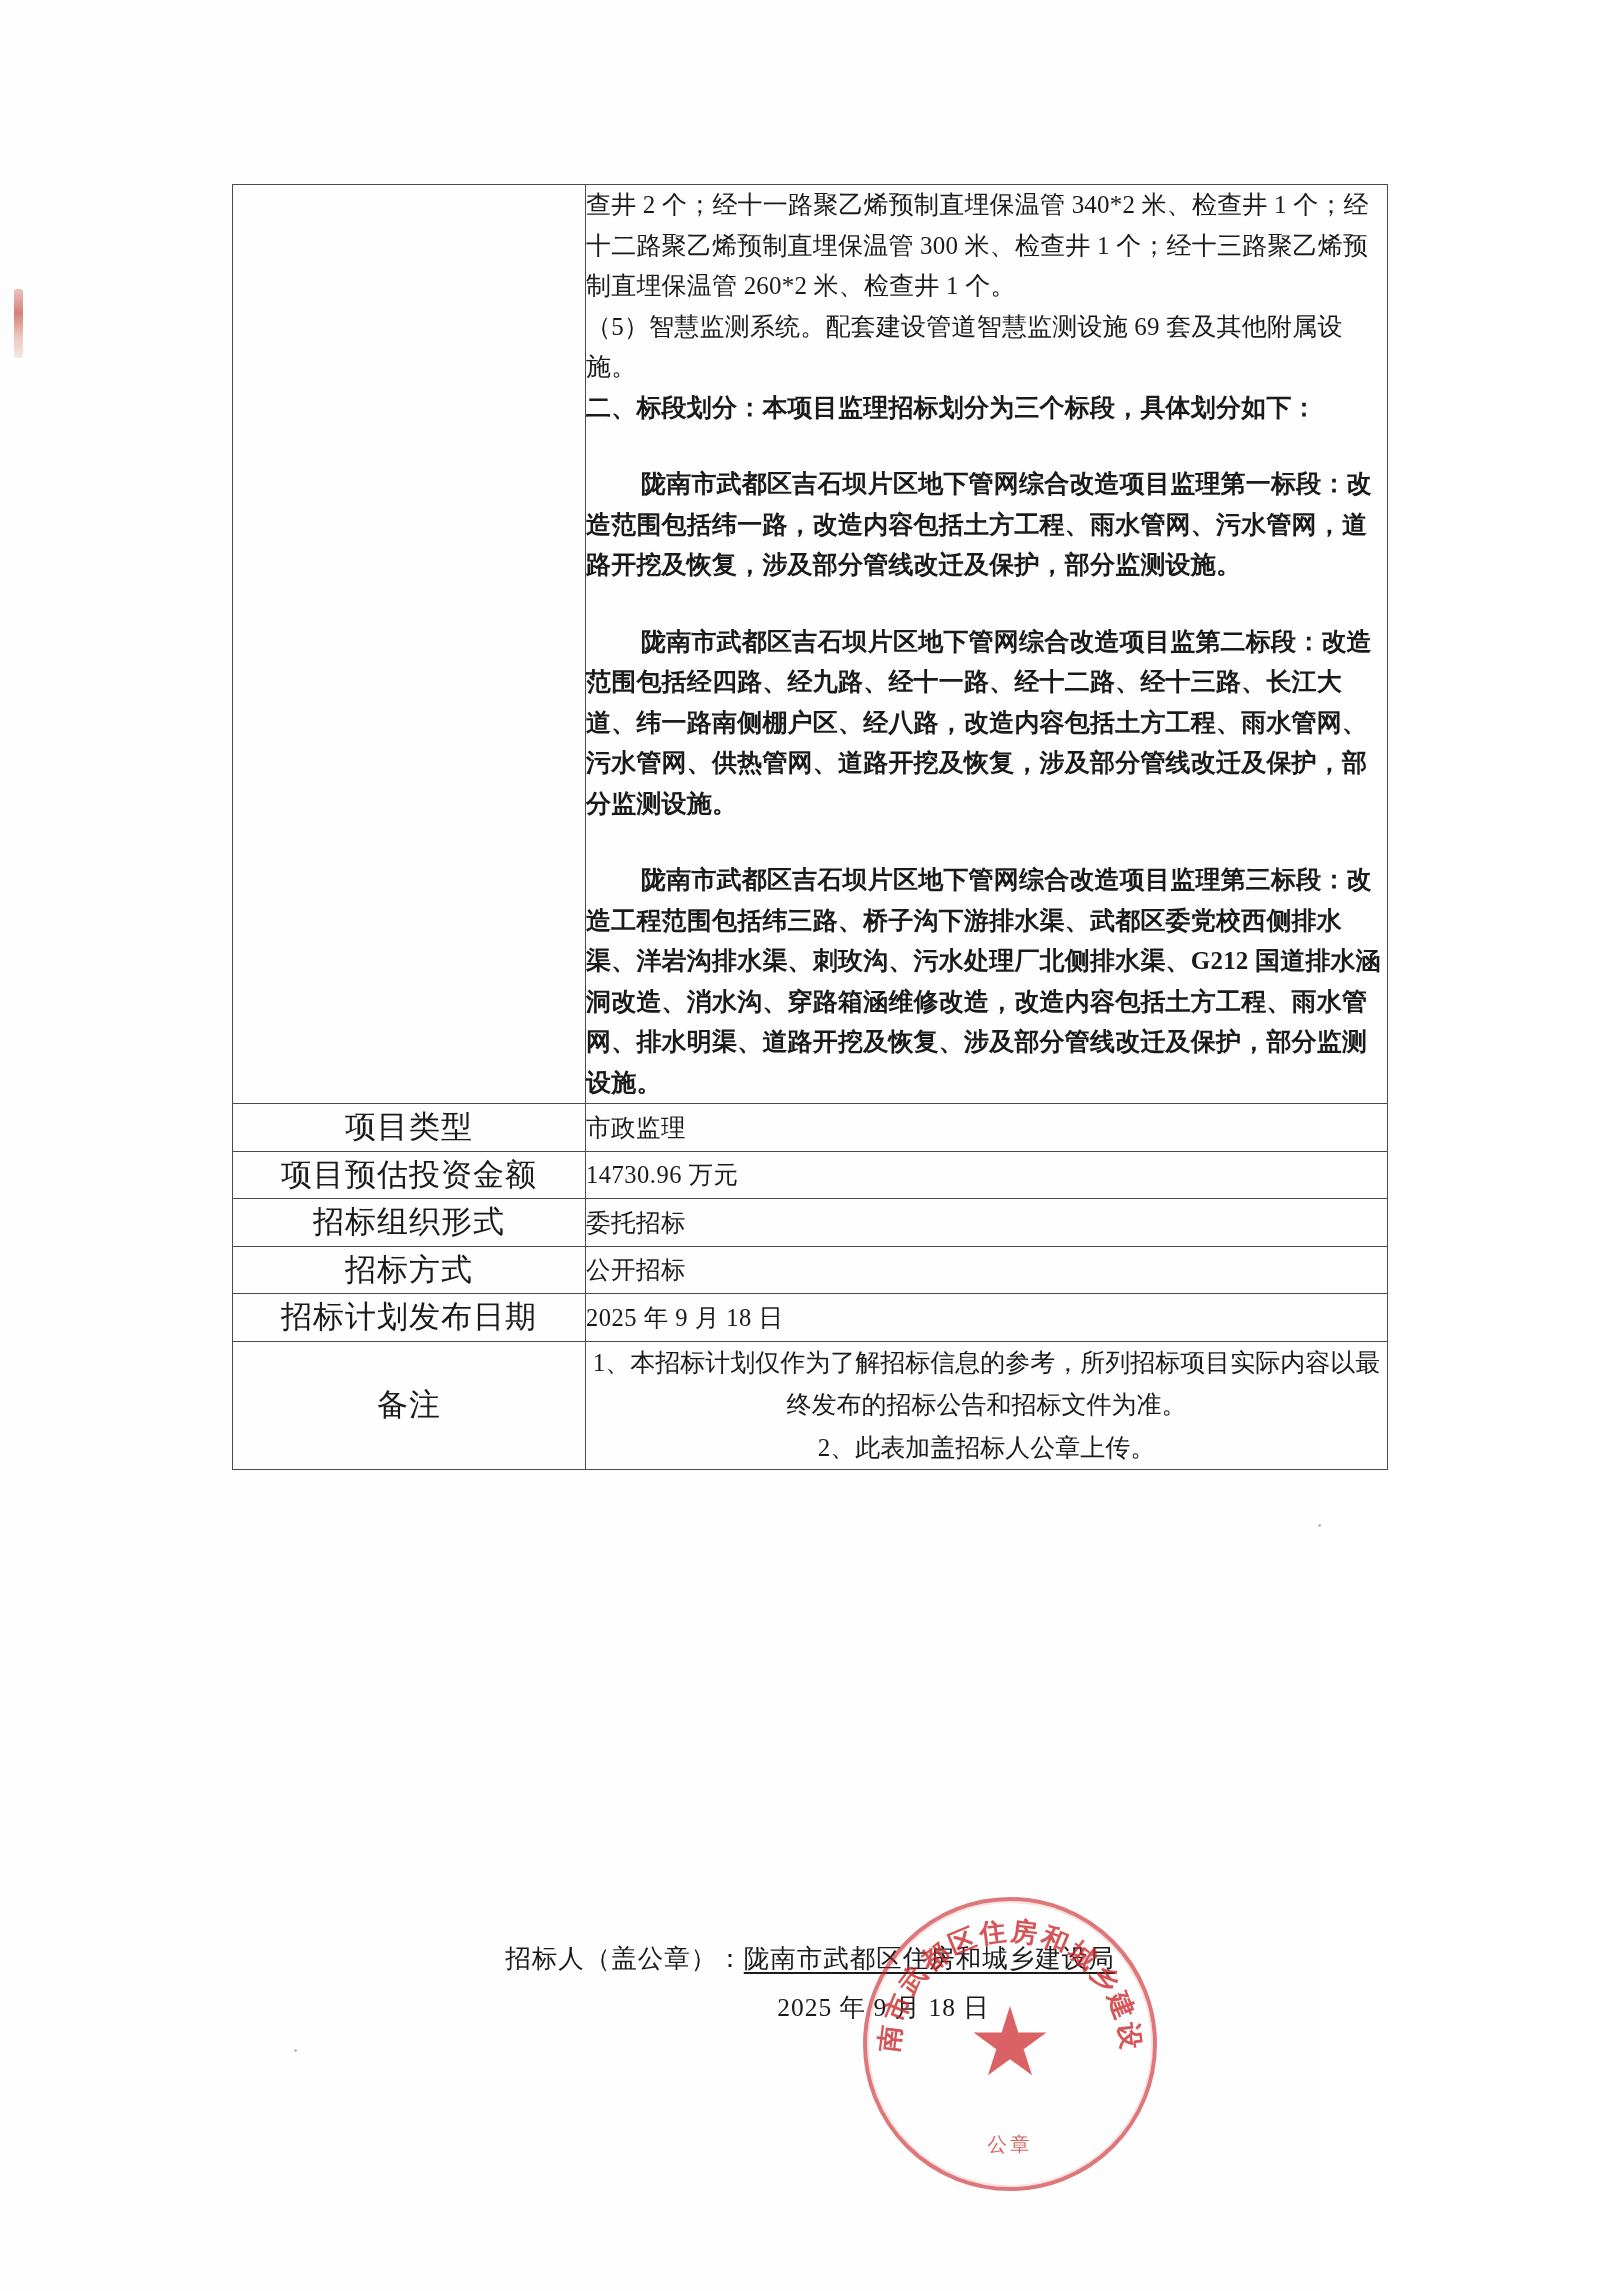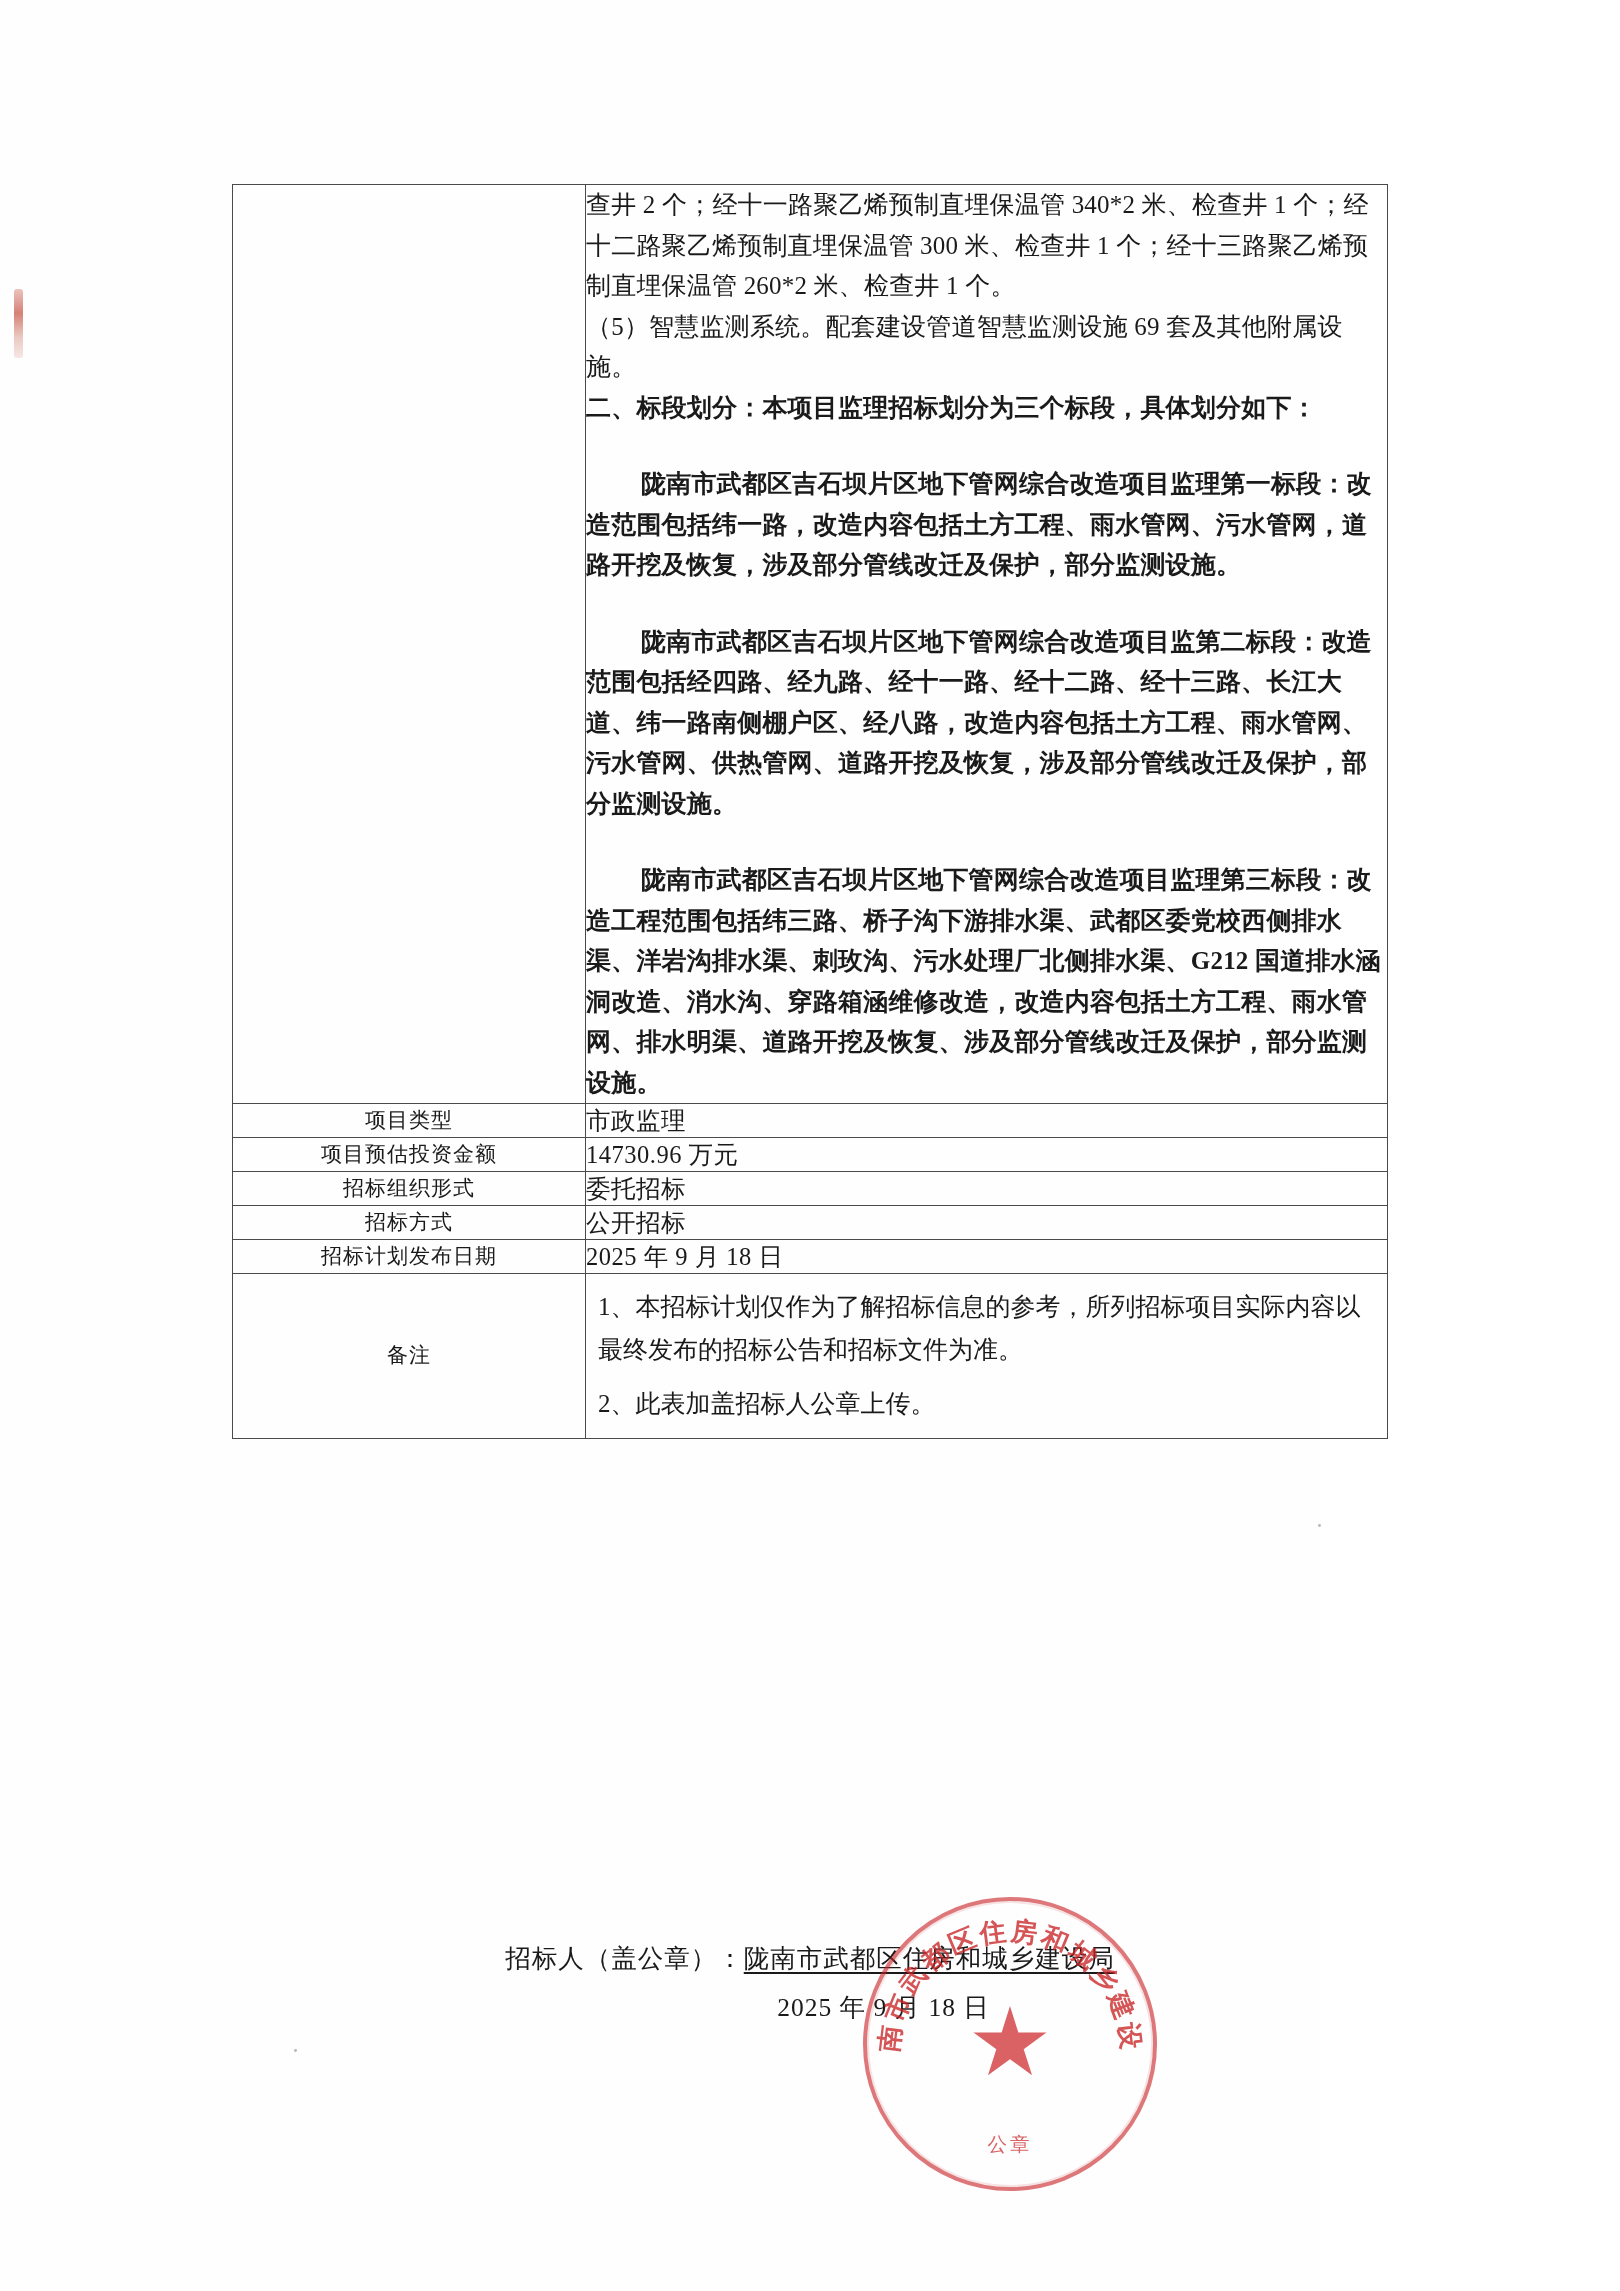--- a/index.html
+++ b/index.html
@@ -49,21 +49,21 @@
     table-layout: fixed;
   }
   table.doc td {
     border: 1.6px solid #4a4a4a;
     vertical-align: middle;
     padding: 0;
   }
   td.label {
     width: 353px;
     text-align: center;
-    font-size: 21px;
+    font-size: 31px;
     line-height: 1.5;
     letter-spacing: 1px;
     padding: 23.5px 7.8px;
   }
   td.value {
     text-align: left;
     font-size: 24.5px;
     padding: 23.5px 9.8px;
     letter-spacing: 0.5px;
   }
@@ -84,21 +84,21 @@
   td.bodycell p.hang {
     text-indent: 0;
   }
   .b { font-weight: bold; }
   td.notecell {
     text-align: left;
     padding: 25.5px 23.5px 29px 23.5px;
     font-size: 25px;
     line-height: 1.7;
   }
-  td.notecell p { margin: 12px; }
+  td.notecell p { margin: 0; text-align: center; }
 
   .signature {
     position: absolute;
     left: 0;
     top: 1941px;
     width: 1620px;
     text-align: center;
     font-size: 25.5px;
     letter-spacing: 1px;
   }

